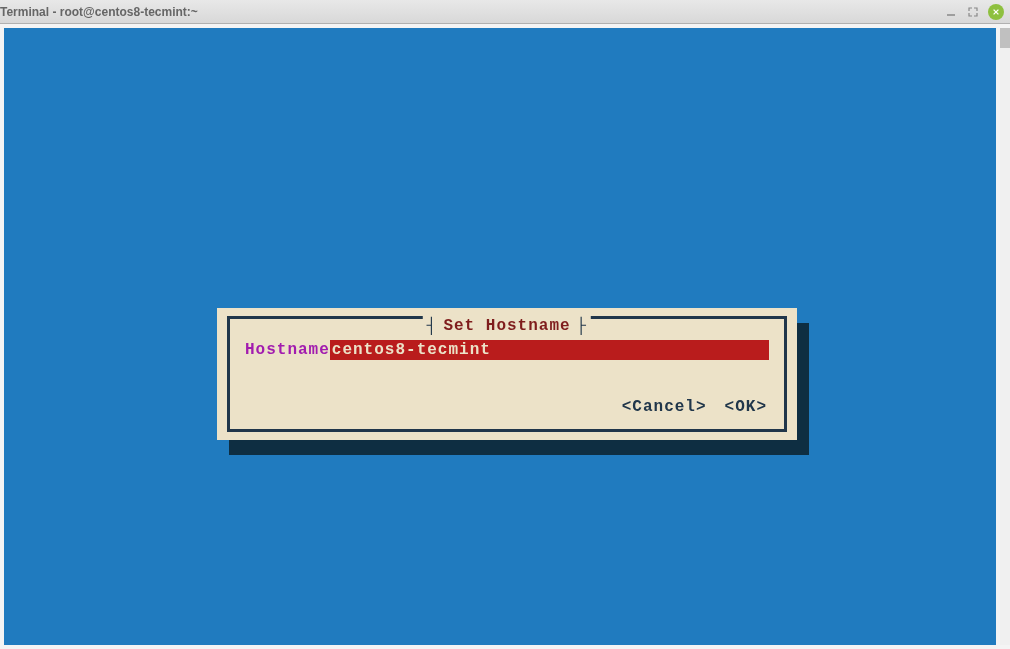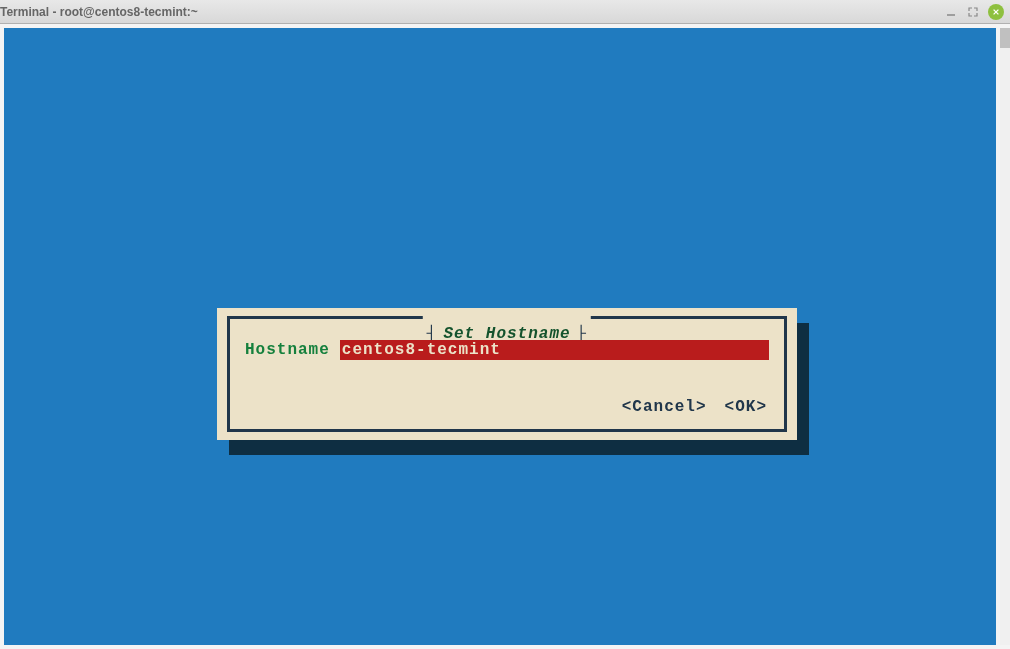--- a/index.html
+++ b/index.html
@@ -147,40 +147,38 @@
     display: flex;
     align-items: center;
   }
   
   .dialog-title-bracket {
     color: #20364a;
     font-weight: bold;
   }
   
   .dialog-title {
-    color: #14532d;
-    padding: 16px 6px;
-    font-style: italic;
+    color: #7f1d1d;
+    padding: 8px 6px;
   }
   
   .dialog-content {
     position: absolute;
     top: 32px;
     left: 28px;
     right: 28px;
   }
   
   .field-row {
     display: flex;
     align-items: center;
   }
   
   .field-label {
-    color: #15803d;
-    margin-right: 10px;
+    color: #a21caf;
   }
   
   .field-input {
     background: #b91c1c;
     color: #ece2c8;
     padding: 0 2px;
     flex: 1;
     height: 20px;
     line-height: 20px;
     letter-spacing: 1px;

